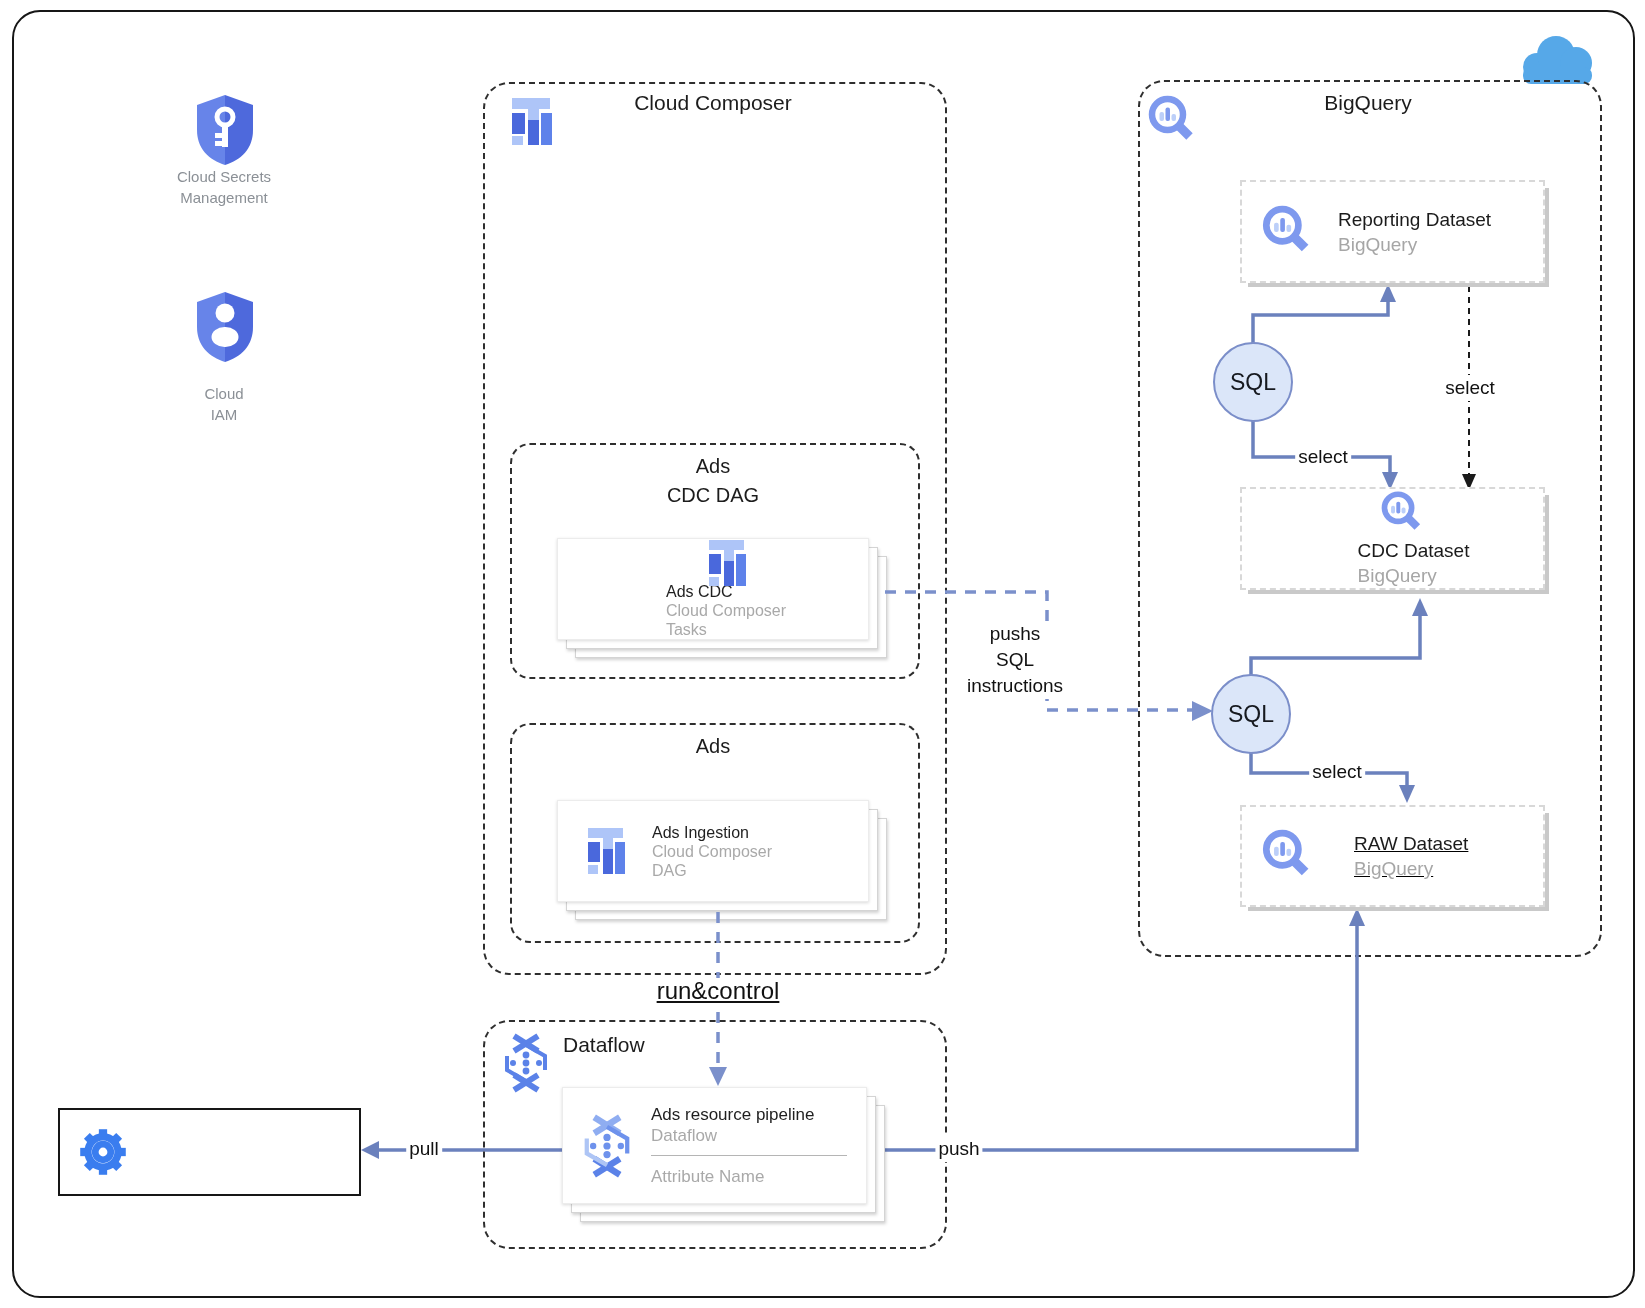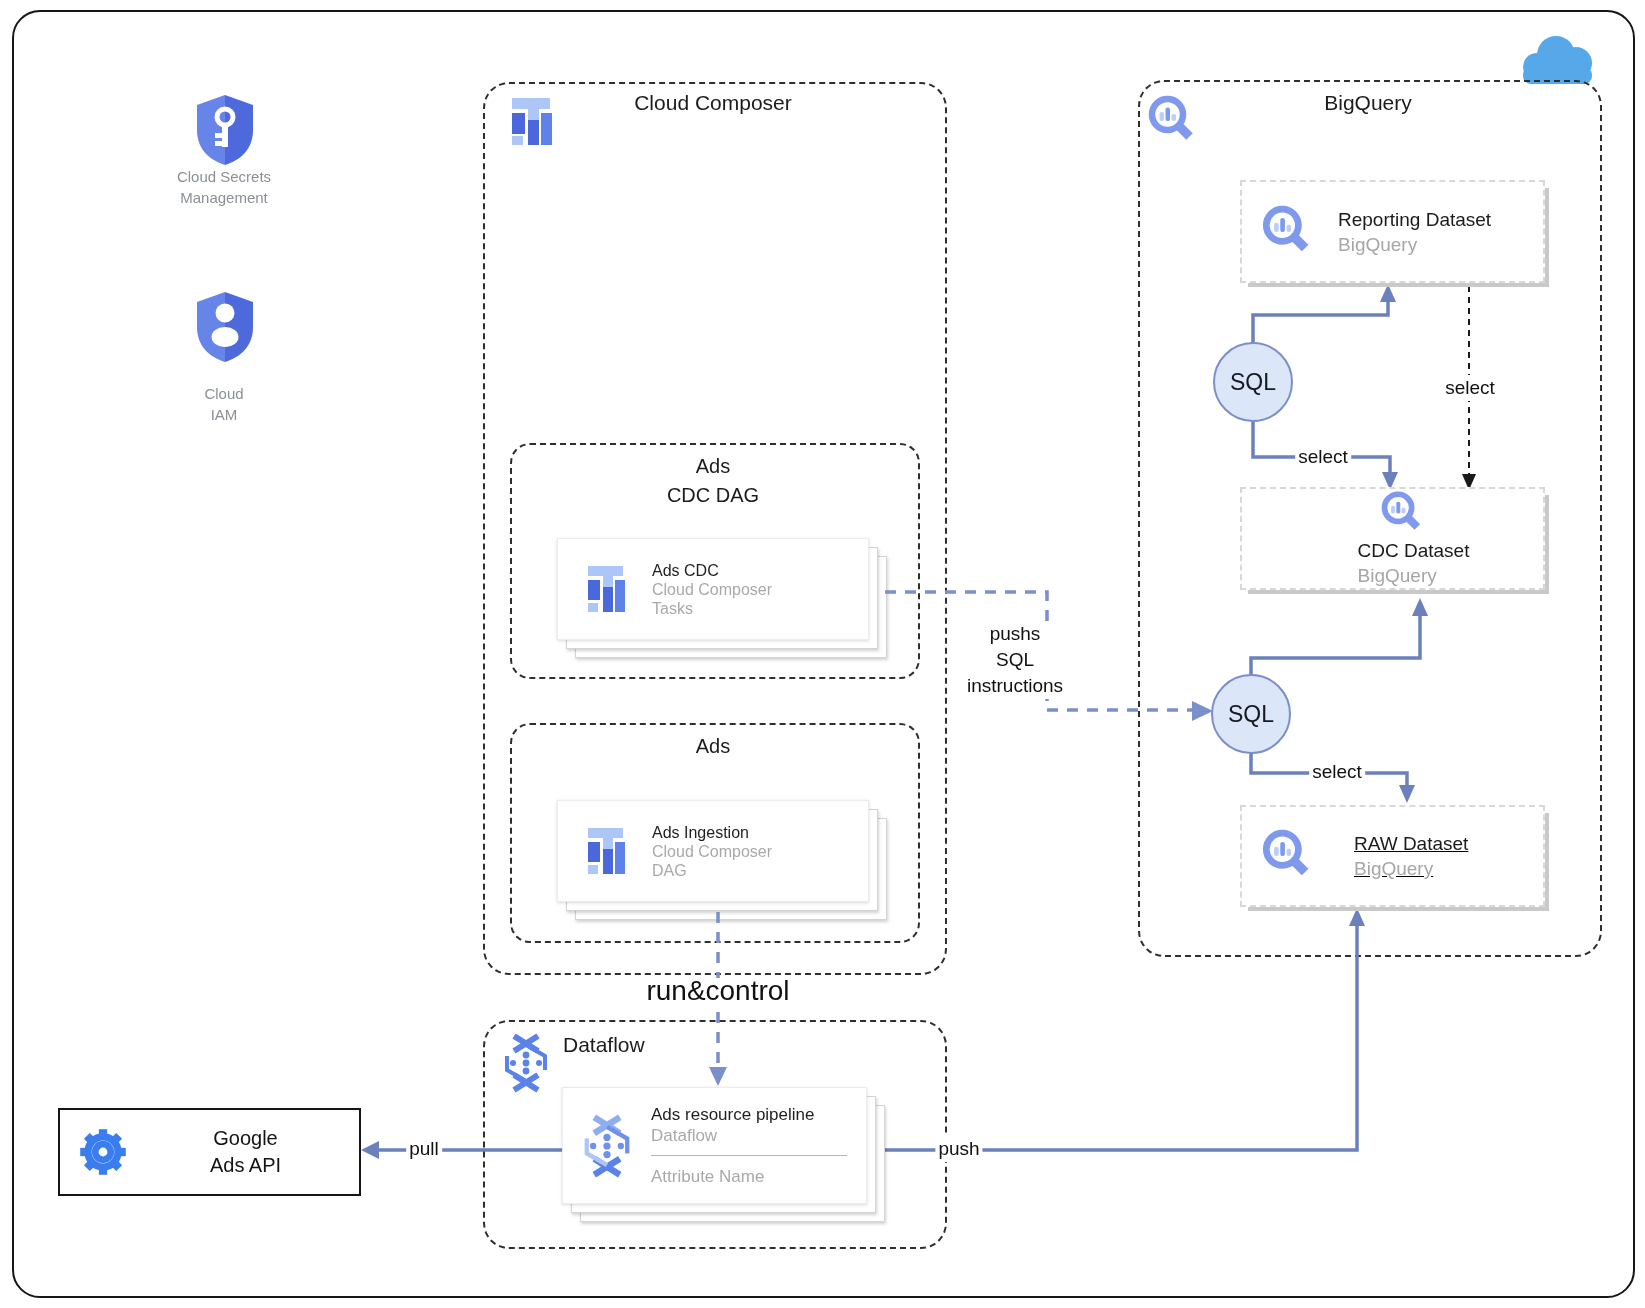--- a/index.html
+++ b/index.html
@@ -35,21 +35,21 @@
        box-sizing:border-box;display:flex;align-items:center;justify-content:center;
        font-size:23px;color:#16191f;}
 
   
   .solidbox{background:#fff;border:2px solid #161616;display:flex;align-items:center;}
   .solidbox .gtxt{flex:1;text-align:center;font-size:20px;color:#141414;line-height:27px;}
 
   
   .elabel{position:absolute;transform:translate(-50%,-50%);background:#fff;padding:0 3px;
           font-size:19px;color:#111;white-space:nowrap;text-align:center;line-height:26px;}
-  .elabel.big{font-size:28px;}
+  .elabel.big{font-size:24px;text-decoration:underline;}
 
   
   .legend-label{font-size:15px;color:#8b9096;text-align:center;line-height:21px;width:180px;}
 
   
   .cicon{position:relative;}
   .cicon div{position:absolute;}
   .c-light{background:#aec5f8;}
   .c-dark{background:#4a68dc;}
   .c-mid{background:#5e82ea;}
@@ -113,21 +113,21 @@
   <div class="abs group-title" style="left:483px;top:91px;width:460px;">Cloud Composer</div>
 
   <div class="abs subbox" style="left:510px;top:443px;width:406px;height:232px;"></div>
   <div class="abs subbox-title" style="left:510px;top:452px;width:406px;">
     <div>Ads</div>
     <div>CDC DAG</div>
   </div>
   <div class="stack" style="left:557px;top:538px;width:310px;height:100px;">
     <div class="layer" style="left:18px;top:18px;width:310px;height:100px;"></div>
     <div class="layer" style="left:9px;top:9px;width:310px;height:100px;"></div>
-    <div class="card" style="width:310px;height:100px;">
+    <div class="card" style="width:310px;height:100px;flex-direction:column;">
       <div class="cicon" style="position:relative;width:40px;height:48px;margin-left:28px;">
         <div class="c-light" style="left:2px;top:1px;width:35px;height:10px;"></div>
         <div class="c-light" style="left:17px;top:11px;width:10px;height:11px;"></div>
         <div class="c-dark" style="left:17px;top:22px;width:10px;height:25px;"></div>
         <div class="c-dark" style="left:2px;top:15px;width:12px;height:20px;"></div>
         <div class="c-light" style="left:2px;top:38px;width:10px;height:9px;"></div>
         <div class="c-mid" style="left:29px;top:15px;width:10px;height:32px;"></div>
       </div>
       <div class="card-text" style="margin-left:26px;">
         <div class="t">Ads CDC</div>
@@ -314,24 +314,20 @@
         <line x1="28" y1="43" x2="28" y2="50"></line>
         <line x1="13" y1="28" x2="6" y2="28"></line>
         <line x1="43" y1="28" x2="50" y2="28"></line>
         <line x1="17.4" y1="17.4" x2="12.4" y2="12.4"></line>
         <line x1="38.6" y1="38.6" x2="43.6" y2="43.6"></line>
         <line x1="17.4" y1="38.6" x2="12.4" y2="43.6"></line>
         <line x1="38.6" y1="17.4" x2="43.6" y2="12.4"></line>
       </g>
       <circle cx="28" cy="28" r="7.5" fill="#fff" stroke="#3a7def" stroke-width="6.5"></circle>
     </svg>
-    <div class="gtxt">
-      <div>Google</div>
-      <div>Ads API</div>
-    </div>
   </div>
 
   <div class="elabel" style="left:1015px;top:660px;">
     <div>pushs</div>
     <div>SQL</div>
     <div>instructions</div>
   </div>
   <div class="elabel big" style="left:718px;top:991px;">run&amp;control</div>
   <div class="elabel" style="left:1470px;top:388px;">select</div>
   <div class="elabel" style="left:1323px;top:457px;">select</div>

